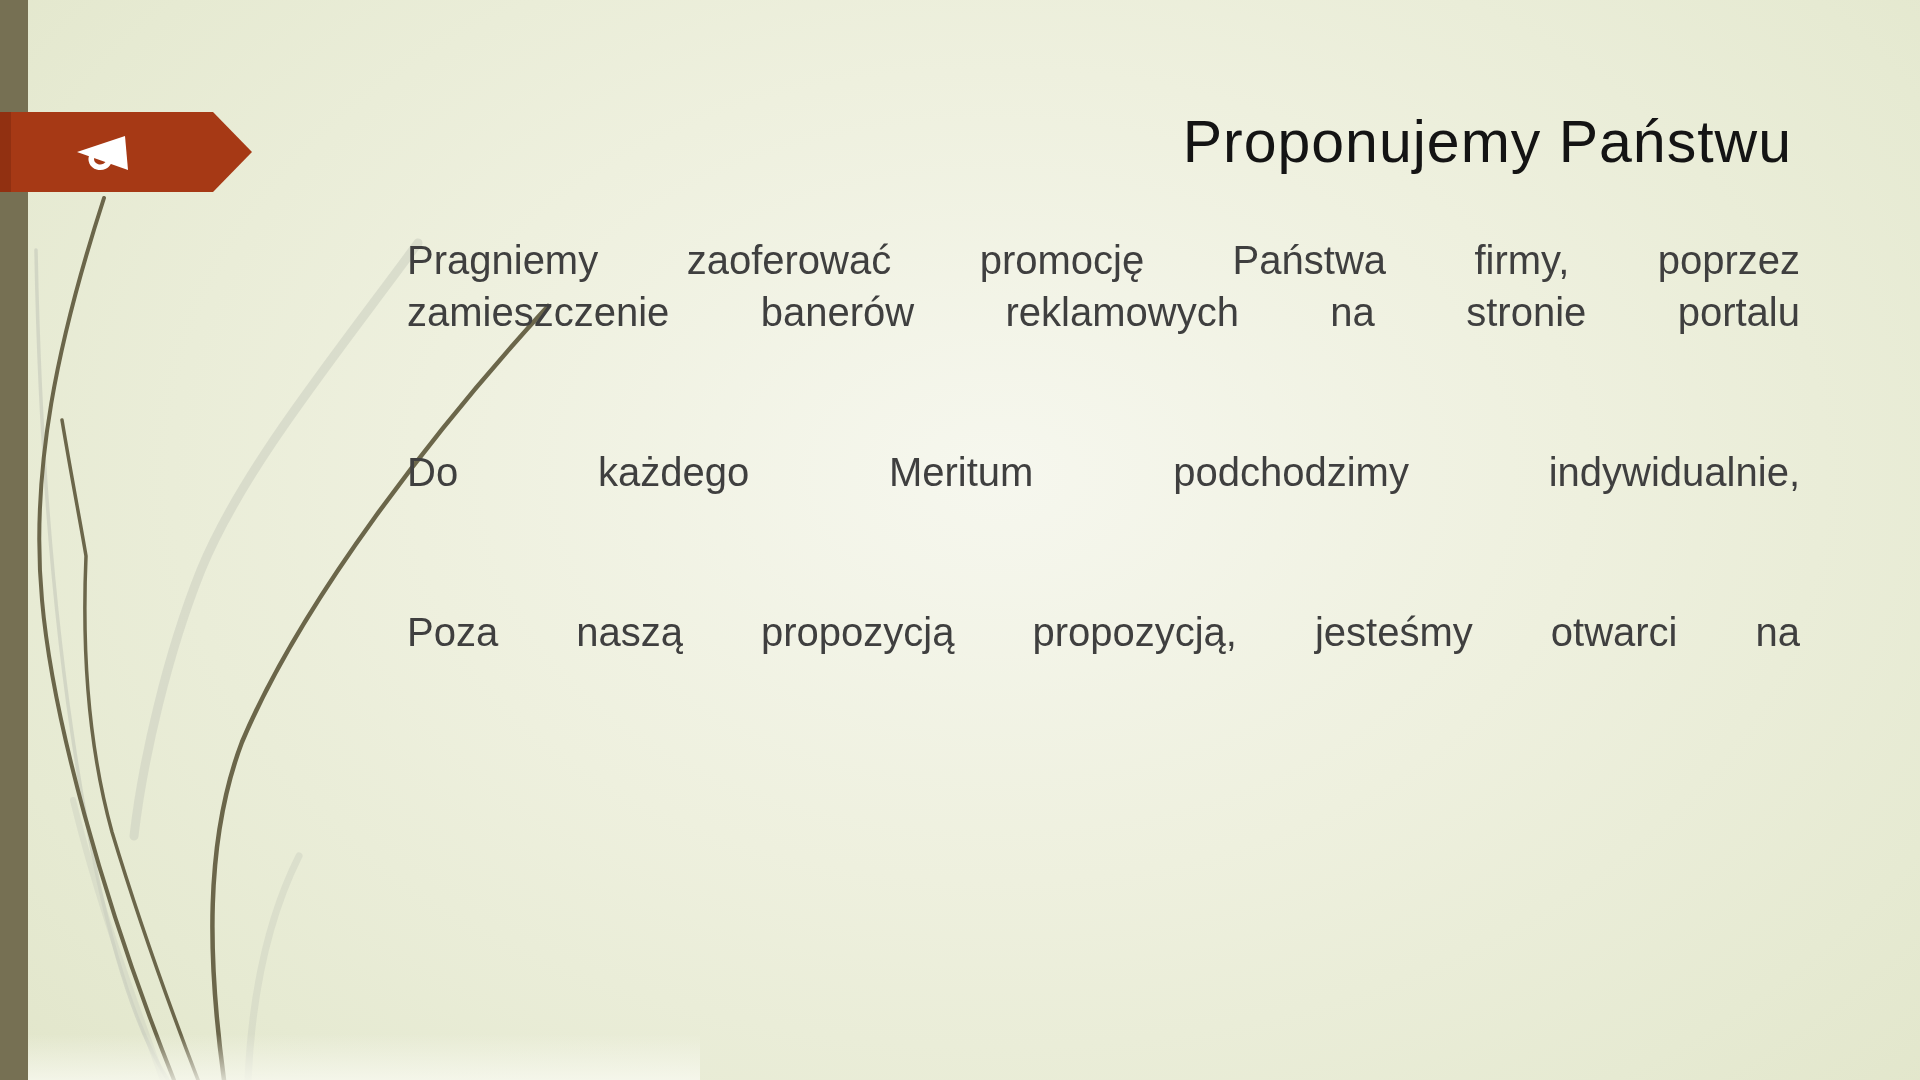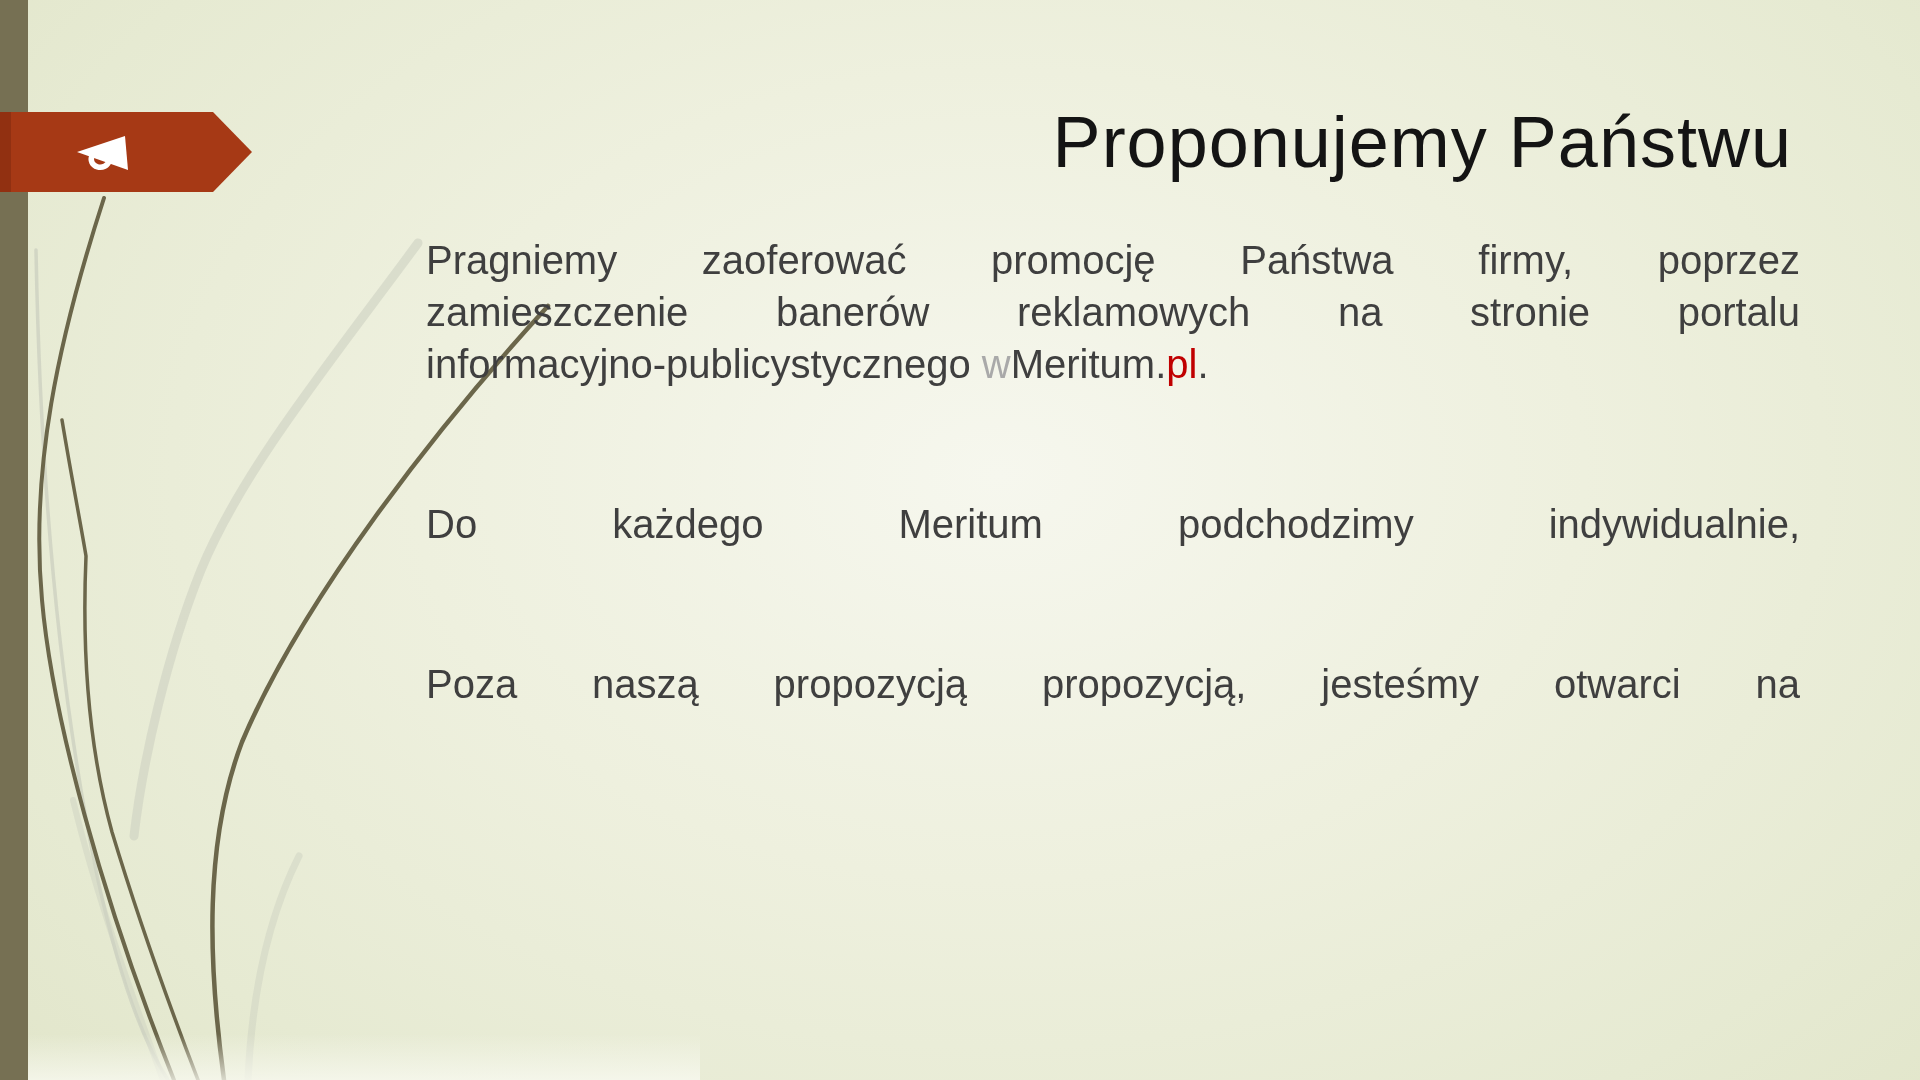--- a/index.html
+++ b/index.html
@@ -26,29 +26,29 @@
   }
   .decor{position:absolute;left:0;top:0;width:640px;height:1080px;pointer-events:none;}
   .decor-fade{
     position:absolute;left:0;bottom:0;width:700px;height:46px;pointer-events:none;
     background:linear-gradient(to bottom, rgba(248,249,240,0), rgba(248,249,240,0.78));
   }
   .left-bar{position:absolute;left:0;top:0;width:28px;height:1080px;background:var(--c-bar_olive);}
   .banner{position:absolute;left:0;top:112px;width:252px;height:80px;}
   .title{
     position:absolute;top:99px;right:128px;height:86px;line-height:86px;
-    font-size:72px;font-weight:400;letter-spacing:1px;color:var(--c-title_black);
+    font-size:59px;font-weight:400;letter-spacing:1px;color:var(--c-title_black);
     white-space:nowrap;
   }
   .content{
     position:absolute;left:407px;top:234px;width:1393px;
     font-size:40px;line-height:52px;color:var(--c-body_gray);
   }
   .para+.para{margin-top:108px;}
-  .line{display:block;text-align:justify;text-align-last:justify;white-space:normal;margin-left:19px;}
+  .line{display:block;text-align:justify;text-align-last:justify;white-space:normal;}
   .line.last{text-align:left;text-align-last:left;}
   .seg-w{color:var(--c-muted_gray);}
   .seg-pl{color:var(--c-brand_red);}
 </style>
 </head>
 <body>
 
 <div class="slide">
 
   <svg class="decor" viewBox="0 0 640 1080" aria-hidden="true">
@@ -77,21 +77,20 @@
     </g>
   </svg>
 
   <h1 class="title">Proponujemy Państwu</h1>
 
   <div class="content">
 
     <p class="para">
       <span class="line">Pragniemy zaoferować promocję Państwa firmy, poprzez</span>
       <span class="line">zamieszczenie banerów reklamowych na stronie portalu</span>
-      <span class="line last"><span>informacyjno-publicystycznego </span><span class="seg-w">w</span><span>Meritum.</span><span class="seg-pl">pl</span><span>.</span></span>
     </p>
 
     <p class="para">
       <span class="line">Do każdego Meritum podchodzimy indywidualnie,</span>
     </p>
 
     <p class="para">
       <span class="line">Poza naszą propozycją propozycją, jesteśmy otwarci na</span>
     </p>
 

